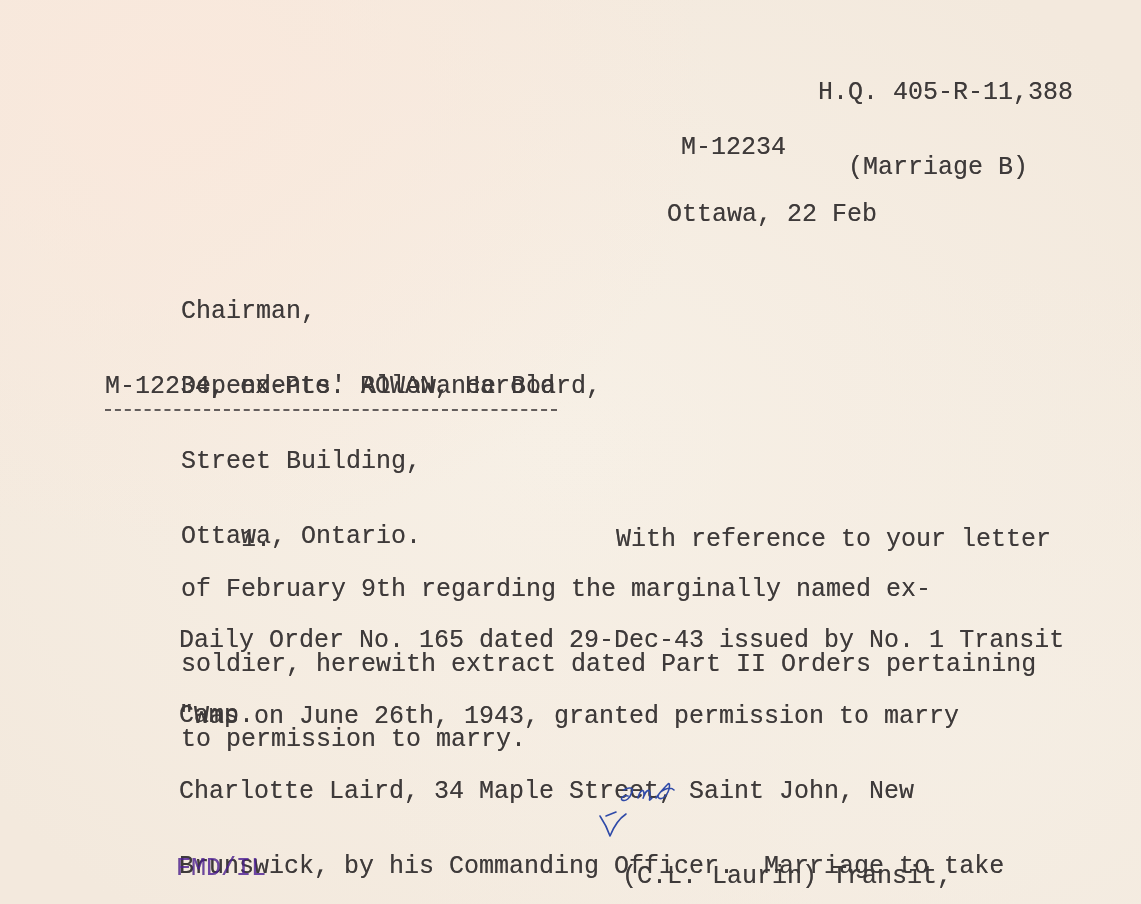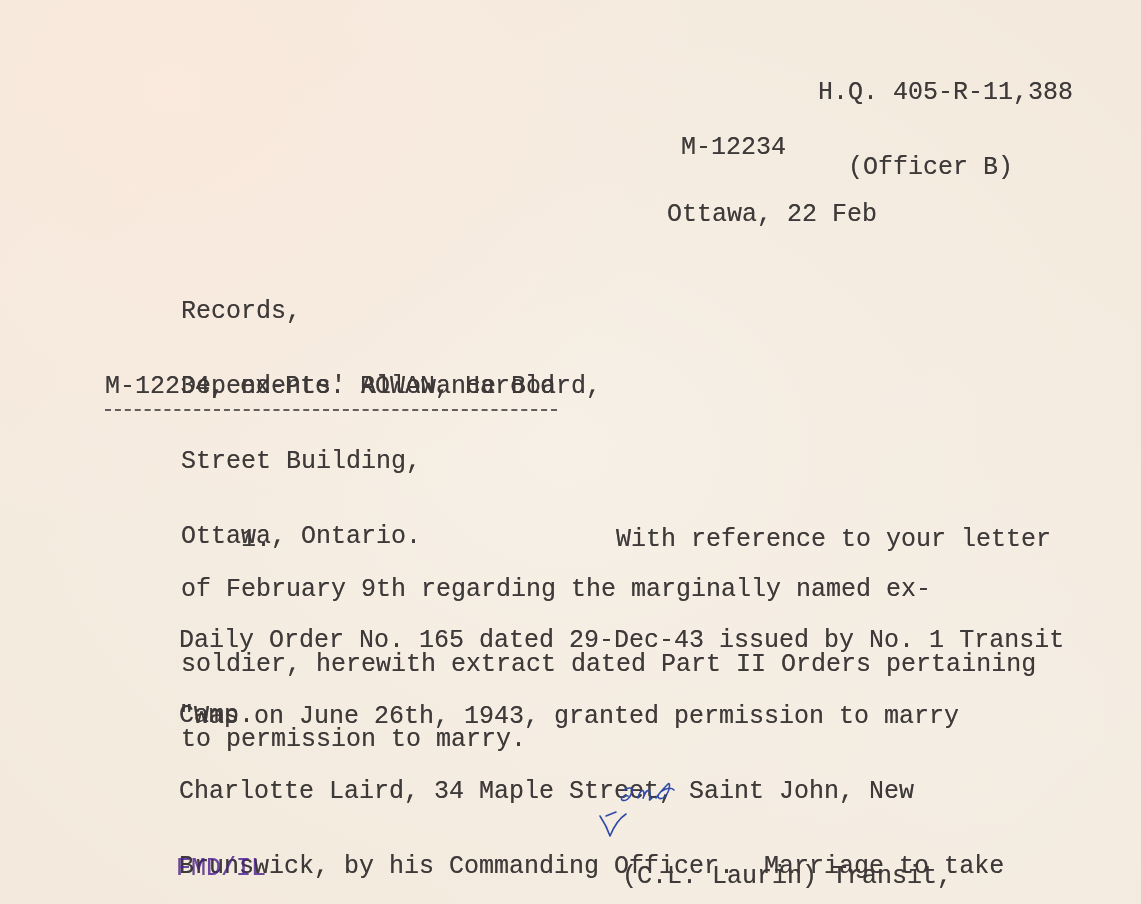--- a/index.html
+++ b/index.html
@@ -53,29 +53,29 @@
     }
     .sig svg { width: 110px; height: 60px; }
   </style>
 </head>
 <body>
 
 <div class="paper"></div>
 
 <div class="tw" style="left:818px; top:30px;">
   <span class="line">H.Q. 405-R-11,388</span>
-  <span class="line" style="padding-left:30px;">(Officer B)</span>
+  <span class="line" style="padding-left:30px;">(Marriage B)</span>
 </div>
 
 <div class="tw" style="left:681px; top:135px;">M-12234</div>
 
 <div class="tw" style="left:667px; top:202px;">Ottawa, 22 Feb</div>
 
 <div class="tw" style="left:181px; top:249px;">
-  <span class="line">Records,</span>
+  <span class="line">Chairman,</span>
   <span class="line">Dependents' Allowance Board,</span>
   <span class="line">Street Building,</span>
   <span class="line">Ottawa, Ontario.</span>
 </div>
 
 <div class="tw" style="left:105px; top:374px;">M-12234, ex-Pte. ROWAN, Harold</div>
 <div class="rule"></div>
 
 <div class="tw" style="left:181px; top:452px;">
   <span class="line">

